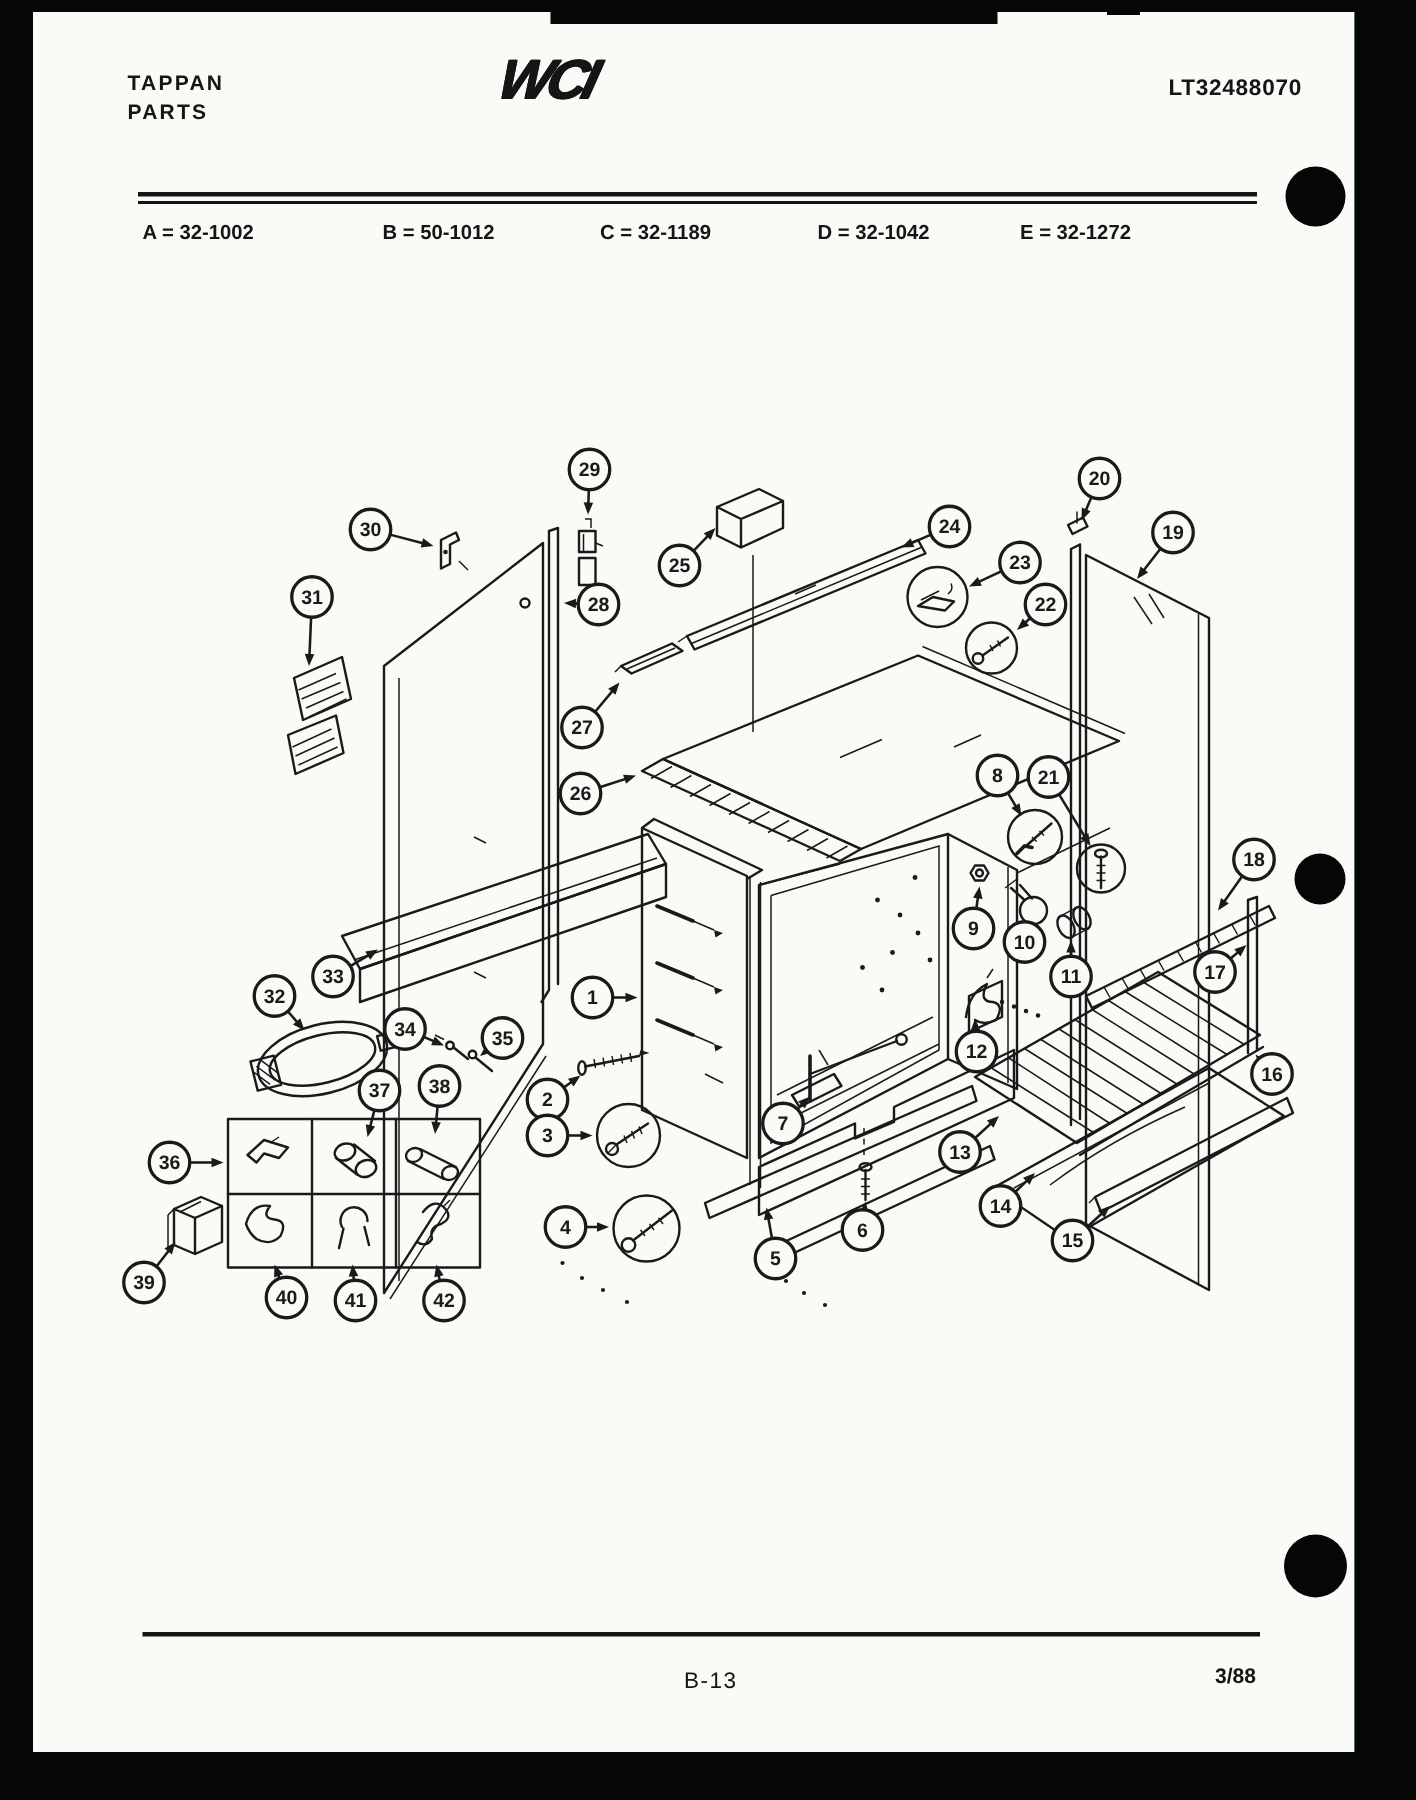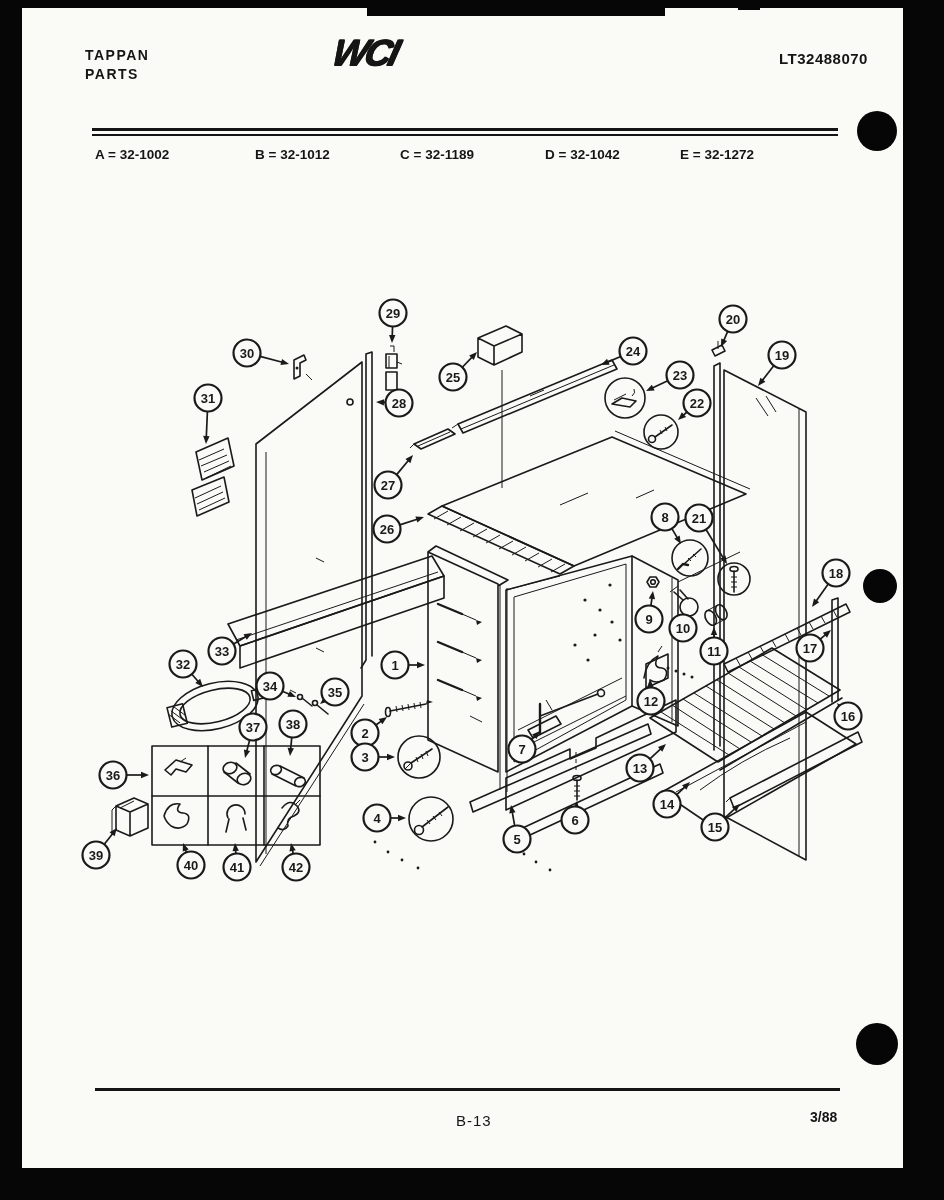--- a/index.html
+++ b/index.html
@@ -44,21 +44,21 @@
     <div>PARTS</div>
   </div>
   <div id="wci-logo" class="abs ink">WCI</div>
   <div id="doc-number" class="abs ink">LT32488070</div>
 
   <div class="abs rule" style="left:92px;top:128px;width:746px;height:3px;"></div>
   <div class="abs rule" style="left:92px;top:134px;width:746px;height:1.5px;"></div>
 
   <div id="models" class="abs ink">
     <span style="left:95px;">A = 32-1002</span>
-    <span style="left:255px;">B = 32-1012</span>
+    <span style="left:255px;">B = 50-1012</span>
     <span style="left:400px;">C = 32-1189</span>
     <span style="left:545px;">D = 32-1042</span>
     <span style="left:680px;">E = 32-1272</span>
   </div>
 
   <svg id="diagram" width="944" height="1200" viewBox="0 0 944 1200">
 
     <g>
       <path class="ln" d="M256,444 L362,362 L362,696 L256,862 Z"></path>
       <path class="thin" d="M266,452 L266,854"></path>

